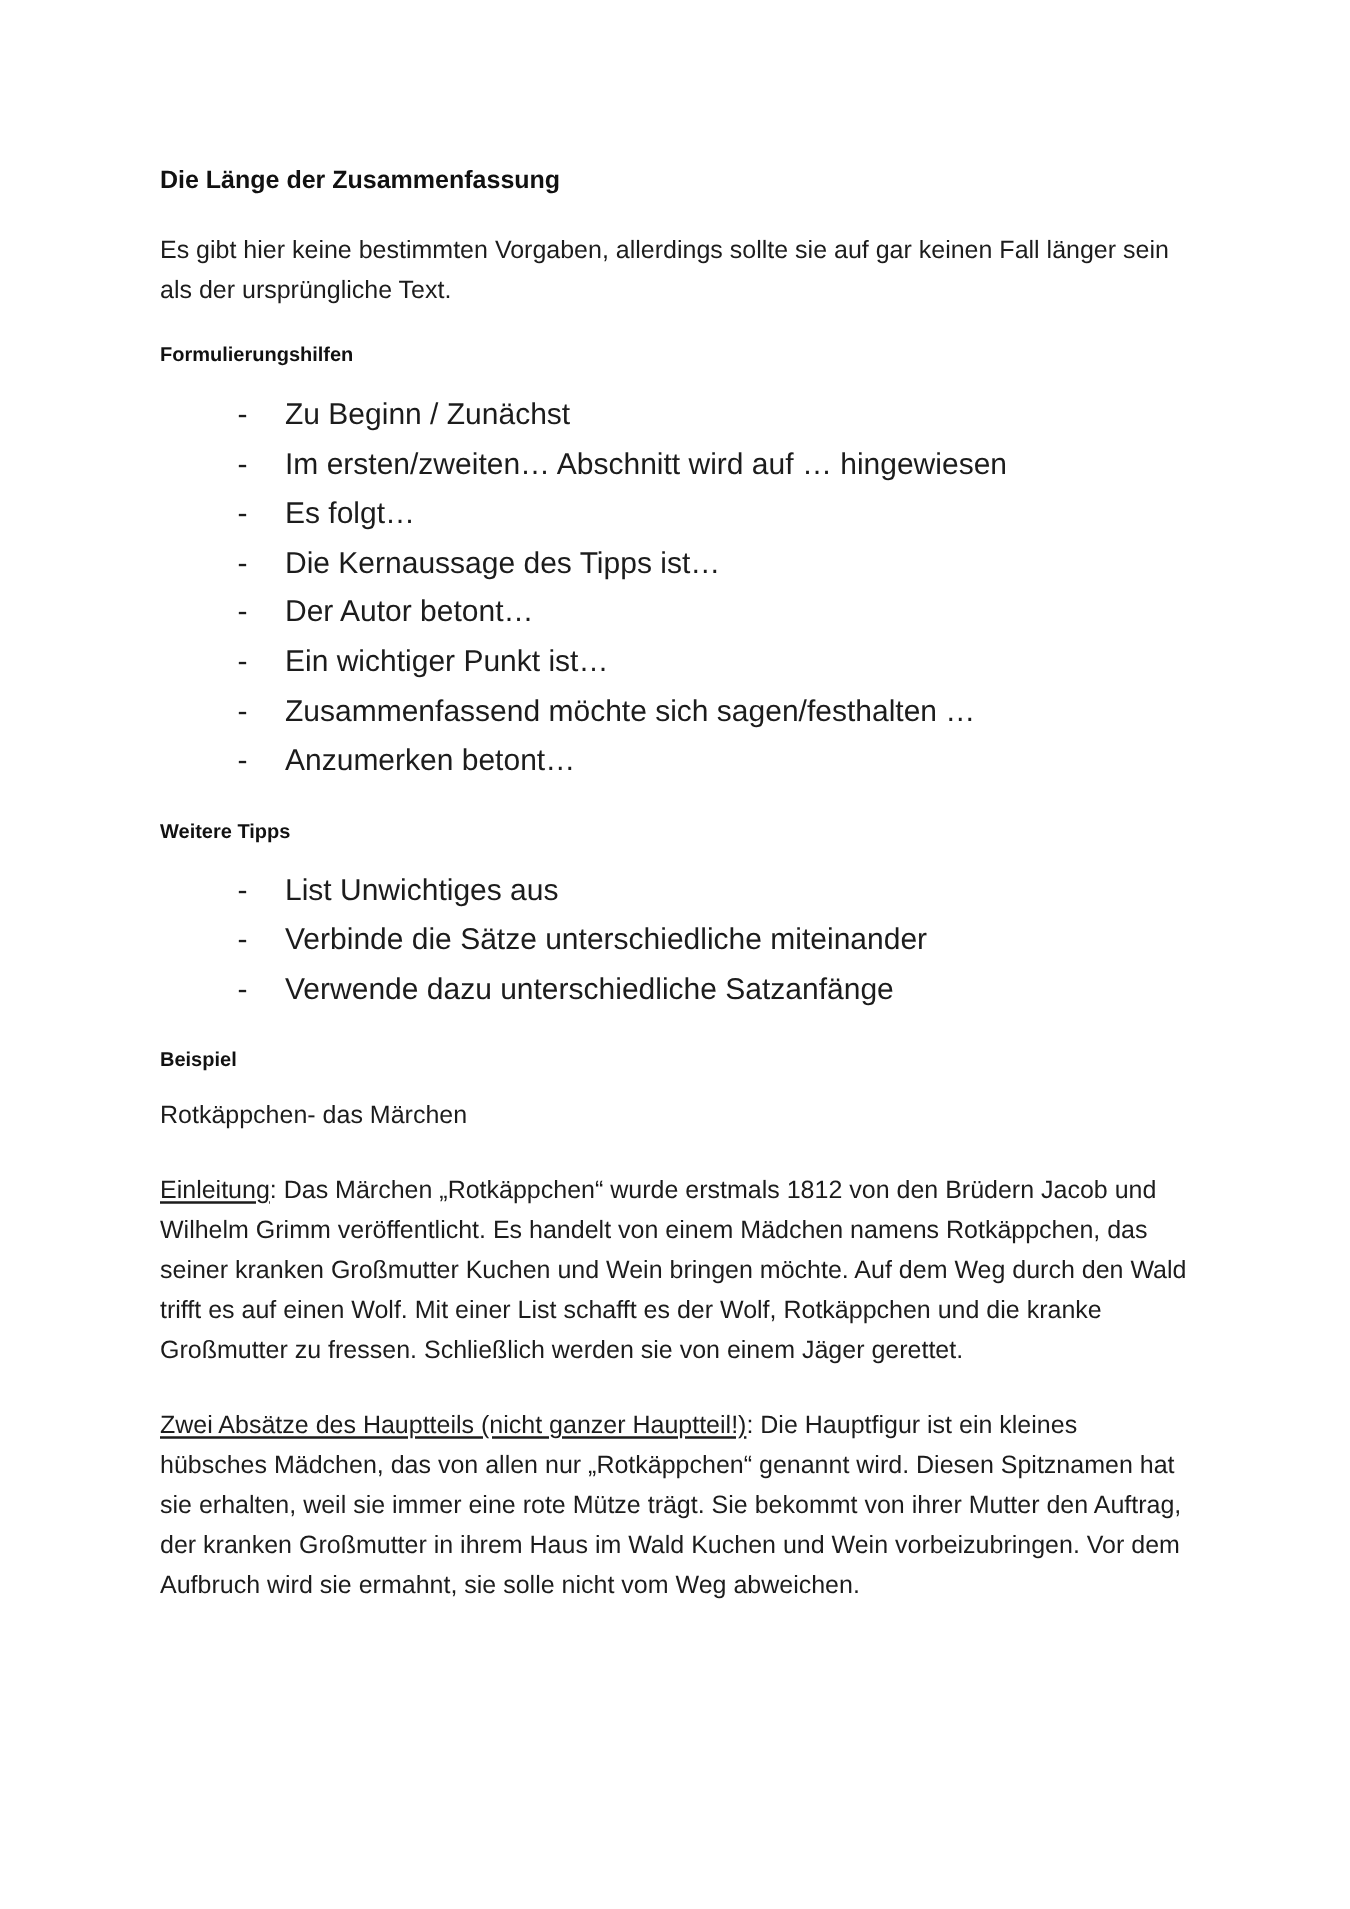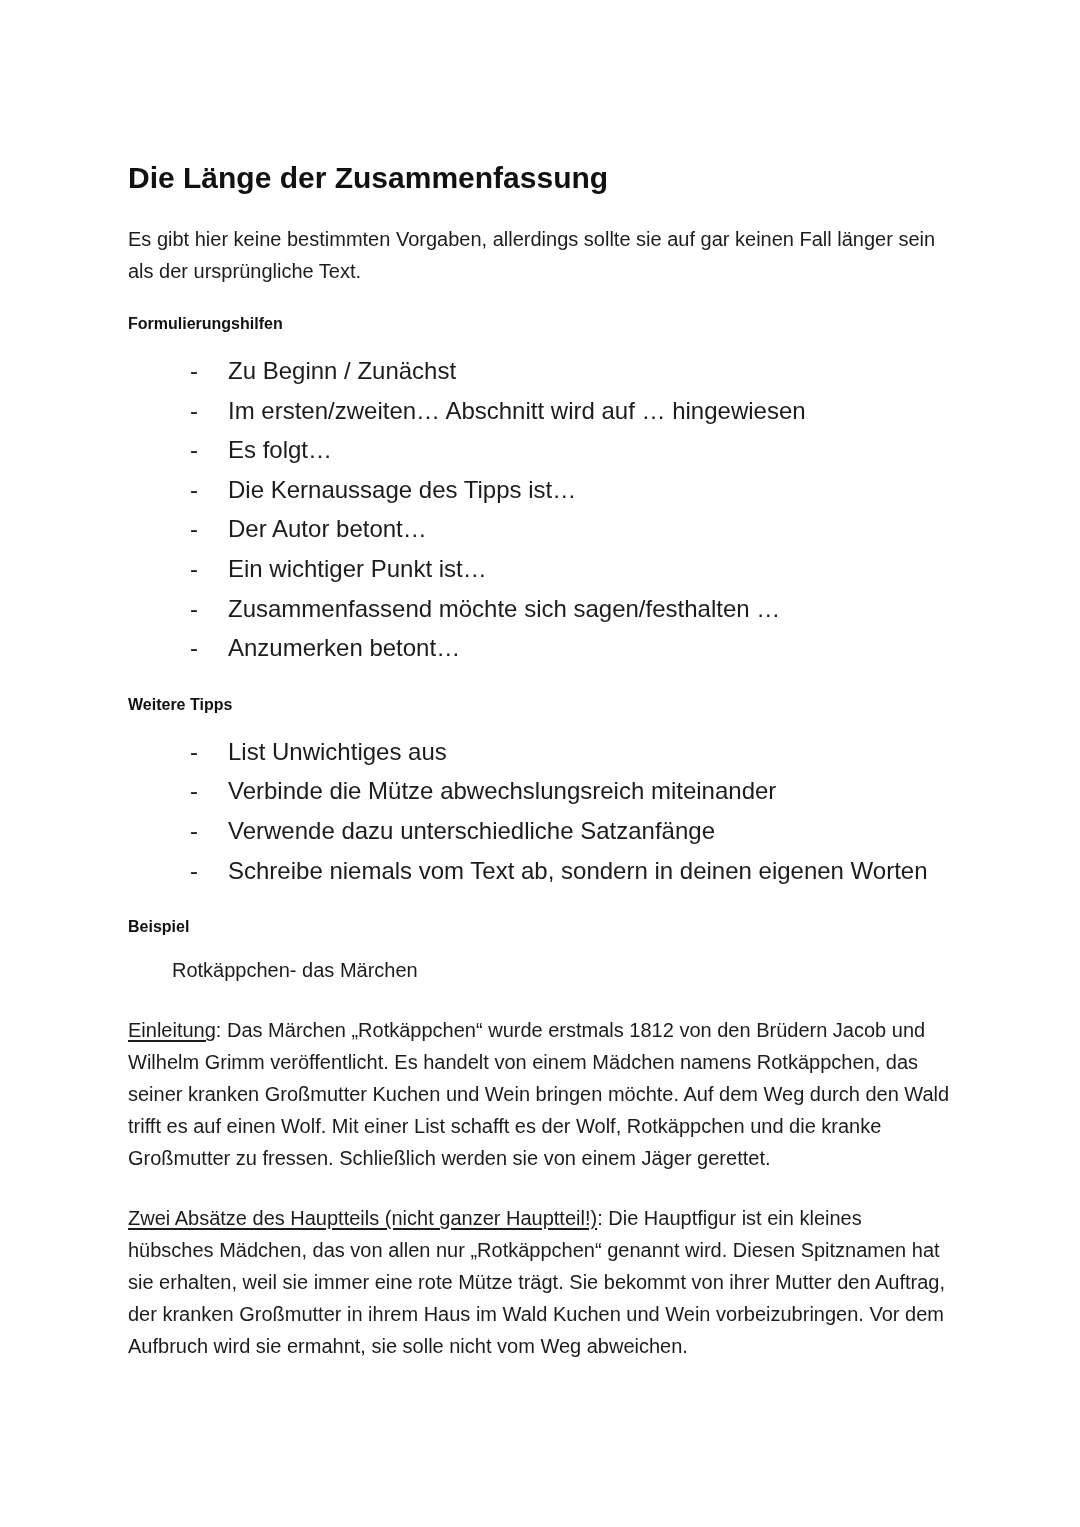--- a/index.html
+++ b/index.html
@@ -13,23 +13,22 @@
     overflow: hidden;
   }
   .page {
     padding: 133px 128px 40px 128px;
   }
   h2 {
     font-weight: 700;
     color: #111111;
   }
   .h-small {
-    font-size: 30px;
+    font-size: 20px;
     margin-bottom: 16px;
-    margin-top: 28px;
   }
   .h-section {
     font-size: 16px;
     margin-top: 28px;
     margin-bottom: 18px;
   }
   p {
     font-size: 20px;
     line-height: 1.6;
     margin-bottom: 16px;
@@ -52,21 +51,20 @@
   .u {
     text-decoration: underline;
     text-underline-offset: 3px;
   }
   .body-para {
     margin-bottom: 24px;
     margin-top: 28px;
   }
   .example-title {
     margin-bottom: 22px;
-    margin-left: 44px;
   }
 </style>
 </head>
 <body>
 
 <div class="page">
 
   <h2 class="h-small">Die Länge der Zusammenfassung</h2>
 
   <p class="body-para">Es gibt hier keine bestimmten Vorgaben, allerdings sollte sie auf gar keinen Fall länger sein als der ursprüngliche Text.</p>
@@ -81,23 +79,22 @@
     <li>Der Autor betont…</li>
     <li>Ein wichtiger Punkt ist…</li>
     <li>Zusammenfassend möchte sich sagen/festhalten …</li>
     <li>Anzumerken betont…</li>
   </ul>
 
   <h2 class="h-section">Weitere Tipps</h2>
 
   <ul class="dash-list">
     <li>List Unwichtiges aus</li>
-    <li>Verbinde die Mütze abwechslungsreich miteinander</li>
+    <li>Verbinde die Sätze unterschiedliche miteinander</li>
     <li>Verwende dazu unterschiedliche Satzanfänge</li>
-    <li>Schreibe niemals vom Text ab, sondern in deinen eigenen Worten</li>
   </ul>
 
   <h2 class="h-section">Beispiel</h2>
 
   <p class="example-title">Rotkäppchen- das Märchen</p>
 
   <p class="body-para"><span class="u">Einleitung</span><span>: </span><span>Das Märchen „Rotkäppchen“ wurde erstmals 1812 von den Brüdern Jacob und Wilhelm Grimm veröffentlicht. Es handelt von einem Mädchen namens Rotkäppchen, das seiner kranken Großmutter Kuchen und Wein bringen möchte. Auf dem Weg durch den Wald trifft es auf einen Wolf. Mit einer List schafft es der Wolf, Rotkäppchen und die kranke Großmutter zu fressen. Schließlich werden sie von einem Jäger gerettet.</span></p>
 
   <p class="body-para"><span class="u">Zwei Absätze des Hauptteils (nicht ganzer Hauptteil!)</span><span>: </span><span>Die Hauptfigur ist ein kleines hübsches Mädchen, das von allen nur „Rotkäppchen“ genannt wird. Diesen Spitznamen hat sie erhalten, weil sie immer eine rote Mütze trägt. Sie bekommt von ihrer Mutter den Auftrag, der kranken Großmutter in ihrem Haus im Wald Kuchen und Wein vorbeizubringen. Vor dem Aufbruch wird sie ermahnt, sie solle nicht vom Weg abweichen.</span></p>
 

